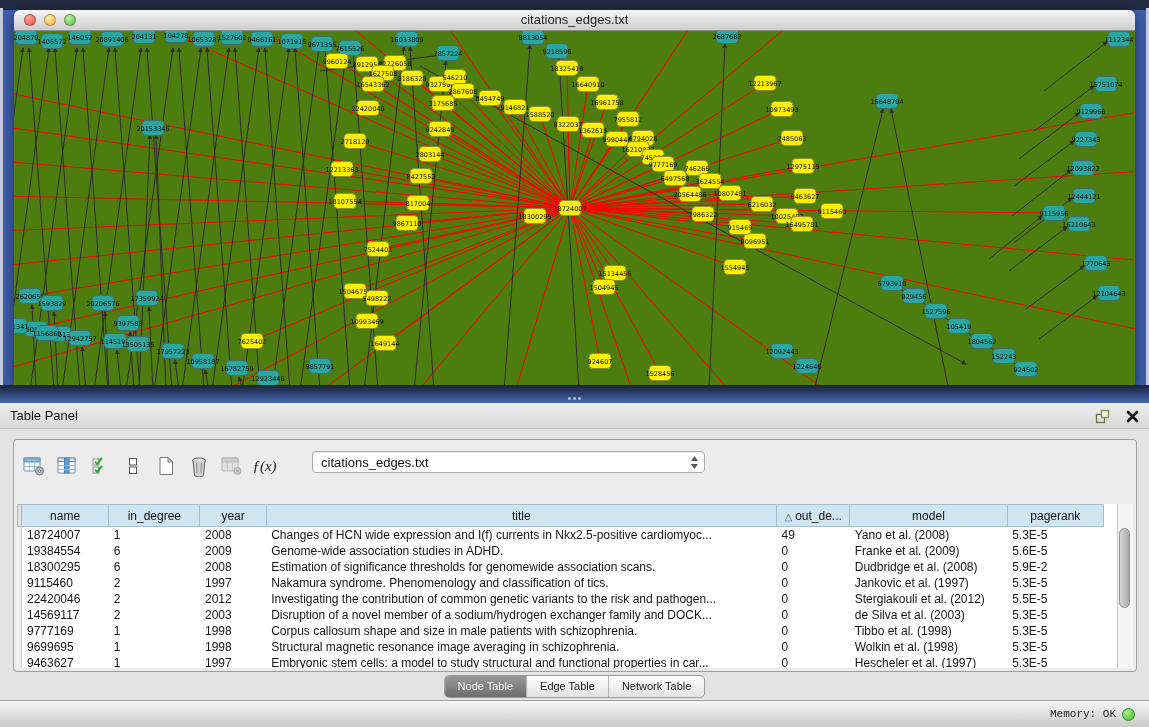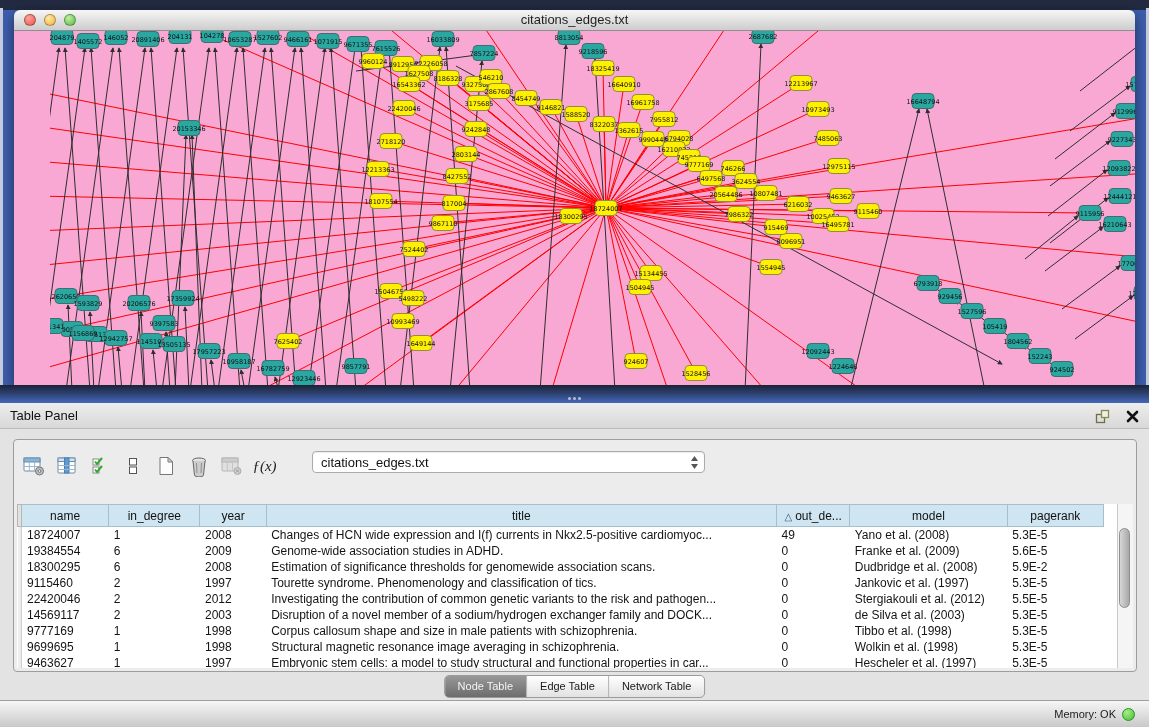--- a/index.html
+++ b/index.html
@@ -16,21 +16,21 @@
   .gwin{position:absolute;left:14px;top:10px;width:1121px;height:375px;
         border-radius:6px 6px 0 0;box-shadow:0 4px 14px rgba(0,0,0,.5);}
   .gtitle{height:20px;background:linear-gradient(#f6f6f6,#cdcdcd);
           border-bottom:1px solid #8f8f8f;border-radius:6px 6px 0 0;
           position:relative;text-align:center;line-height:20px;font-size:13px;color:#1f1f1f;}
   .lights{position:absolute;left:10px;top:4px;display:flex;gap:8px;}
   .light{width:12px;height:12px;border-radius:50%;box-sizing:border-box;border:1px solid rgba(0,0,0,.3);padding:0;}
   .light.red{background:radial-gradient(circle at 35% 30%,#ffa39a,#e8554a);}
   .light.yel{background:radial-gradient(circle at 35% 30%,#ffe9a8,#f2b237);}
   .light.grn{background:radial-gradient(circle at 35% 30%,#c0f0a0,#58bb44);}
-  .gcanvas{height:354px;background:#f9a8d4;overflow:hidden;border-radius:0;padding-left:36px;}
+  .gcanvas{height:354px;background:#4d7c0f;overflow:hidden;border-radius:0;}
   .er{stroke-width:1;}
   .ek{stroke-width:1;}
   .nlab{font:6.5px "DejaVu Sans",sans-serif;fill:#101010;text-anchor:middle;}
   .sash{position:absolute;left:566px;top:395px;width:16px;height:6px;display:flex;gap:2px;align-items:center;justify-content:center;}
   .sash i{width:3px;height:3px;border-radius:50%;background:#cdd3e2;opacity:.85;}
 
   
   .panel-titlebar{position:absolute;top:403px;left:0;width:1149px;height:26px;box-sizing:border-box;
                   background:linear-gradient(#ededed,#d8d8d8);border-bottom:1px solid #bcbcbc;}
   .pt-text{margin-left:10px;line-height:25px;font-size:13px;color:#111;}
@@ -64,21 +64,21 @@
 
   .tabs{position:absolute;left:50%;transform:translateX(-50%);top:246px;display:flex;height:21px;
         border:1px solid #9a9a9a;border-radius:5px;overflow:hidden;background:linear-gradient(#ffffff,#e2e2e2);}
   .seg{border:none;background:transparent;font-size:11px;padding:0 13px;color:#1a1a1a;line-height:21px;
        border-left:1px solid #b3b3b3;font-family:"Liberation Sans",sans-serif;}
   .seg:first-child{border-left:none;}
   .seg.active{background:linear-gradient(#989898,#6d6d6d);color:#f4f4f4;}
 
   .statusbar{position:absolute;top:700px;left:0;width:1149px;height:27px;box-sizing:border-box;
              background:linear-gradient(#f6f6f6,#c9c9c9);border-top:1px solid #9f9f9f;
-             display:flex;justify-content:flex-end;align-items:center;padding-right:14px;font-size:11px;color:#222;}
+             display:flex;justify-content:flex-end;align-items:center;padding-right:14px;font-size:11px;color:#222;font-family:Liberation Mono, monospace;}
   .led{width:13px;height:13px;border-radius:50%;margin-left:6px;box-sizing:border-box;
        background:radial-gradient(circle at 35% 30%,#a9ef86,#3fbe31);border:1px solid #2f8f26;}
 </style>
 </head>
 <body>
 
 <div>
 
   <div class="desktop">
     <div class="topstrip"></div>
@@ -880,21 +880,21 @@
                 <td>Estimation of significance thresholds for genomewide association scans.</td>
                 <td>0</td>
                 <td>Dudbridge et al. (2008)</td>
                 <td>5.9E-2</td>
               </tr>
               <tr>
                 <td class="gutter"></td>
                 <td>9115460</td>
                 <td>2</td>
                 <td>1997</td>
-                <td>Tourette syndrome. Phenomenology and classification of tics.</td>
+                <td>Nakamura syndrome. Phenomenology and classification of tics.</td>
                 <td>0</td>
                 <td>Jankovic et al. (1997)</td>
                 <td>5.3E-5</td>
               </tr>
               <tr>
                 <td class="gutter"></td>
                 <td>22420046</td>
                 <td>2</td>
                 <td>2012</td>
                 <td>Investigating the contribution of common genetic variants to the risk and pathogen...</td>

